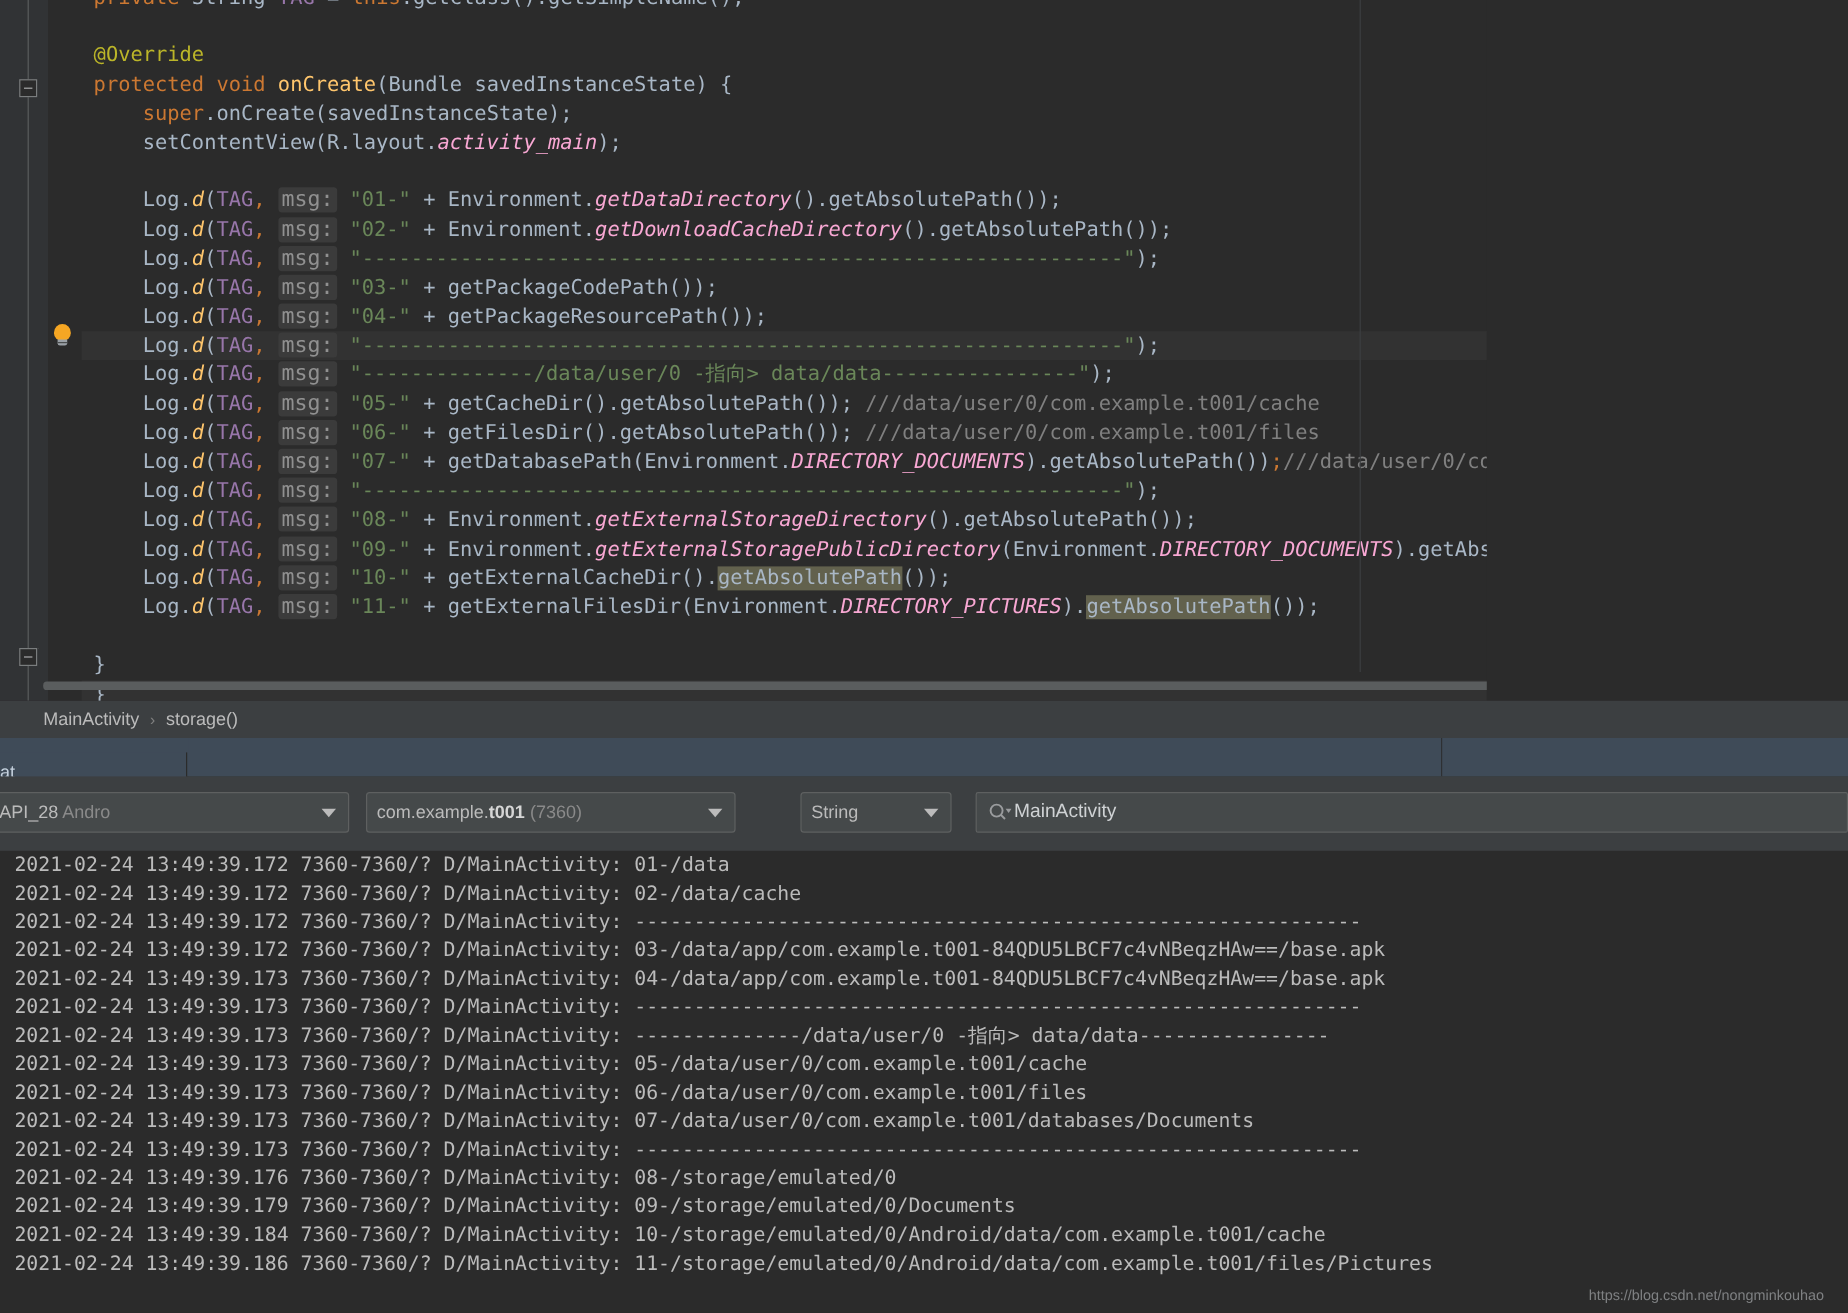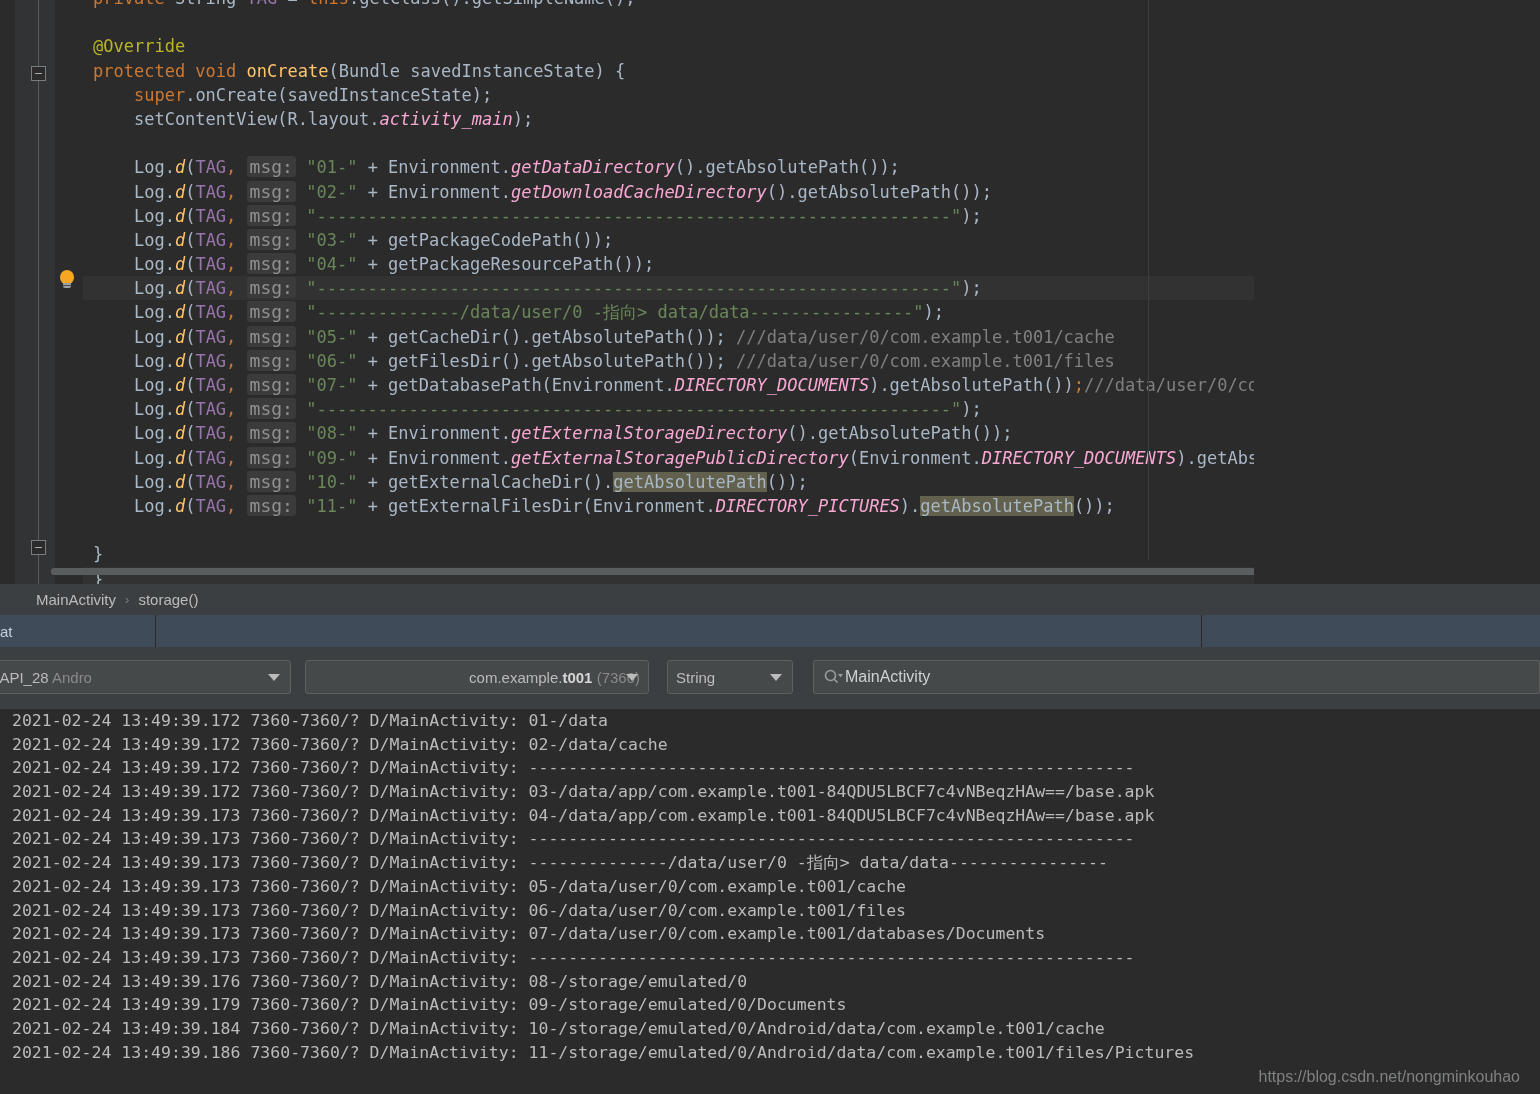--- a/index.html
+++ b/index.html
@@ -11,21 +11,21 @@
   body { font-family: "DejaVu Sans", sans-serif; }
 
   .app {
     position: relative;
     width: 1540px; height: 1094px;
     background: #2b2b2b;
   }
 
   
   .editor {
-    position: absolute; left: 15px; top: 0;
+    position: absolute; left: 0; top: 0;
     width: 1239px; height: 584px;
     background: #2b2b2b;
     overflow: hidden;
   }
   .gutter-inner {
     position: absolute; left: 0; top: 0;
     width: 68px; height: 584px;
     background: #2b2b2b;
   }
   .gutter-strip {
@@ -146,21 +146,21 @@
   }
   .bc-sep { color: #808080; margin: 0 9px; font-size: 13px; }
 
   
   .tabbar {
     position: absolute; left: 0; top: 615px;
     width: 1540px; height: 32px;
     background: #3f4b58;
   }
   .tab-active {
-    position: absolute; left: 0; top: 0;
+    position: absolute; left: 0; top: 12px;
     width: 156px; height: 32px;
     background: #3f4b58;
     border-right: 1px solid #2b2b2b;
     display: flex; align-items: center;
     padding-left: 0px;
     box-sizing: border-box;
     font-family: "Liberation Sans", sans-serif;
     font-size: 15px; color: #c4d0dd;
   }
   .tab-pane2 {
@@ -187,21 +187,21 @@
     box-sizing: border-box;
     background: #45494a;
     border: 1px solid #5e6060;
     border-radius: 3px;
     display: flex; align-items: center;
     font-family: "Liberation Sans", sans-serif;
     font-size: 15px; color: #bbbbbb;
     padding: 0 8px;
   }
   #device-combo { left: -133px; width: 424px; }
-  #process-combo { left: 305px; width: 344px; justify-content: flex-end; }
+  #process-combo { left: 305px; width: 308px; }
   #level-combo { left: 667px; width: 126px; }
   .combo .caret {
     position: absolute; right: 10px; top: 13px;
     width: 0; height: 0;
     border-left: 6px solid transparent;
     border-right: 6px solid transparent;
     border-top: 7px solid #bbbbbb;
   }
   .combo .lbl { white-space: nowrap; overflow: hidden; }
   .dim { color: #8a8a8a; }
@@ -231,21 +231,21 @@
     line-height: 23.7px;
     color: #bbbbbb;
     white-space: pre;
     overflow: hidden;
   }
   .logline { height: 23.7px; padding-left: 12px; }
 
   .watermark {
     position: absolute; right: 20px; bottom: 8px;
     font-family: "Liberation Sans", sans-serif;
-    font-size: 16px;
+    font-size: 12px;
     color: #7f8183;
   }
 </style>
 </head>
 <body>
 
 <div class="app">
 
   <div class="editor">
     <div class="gutter-inner">

